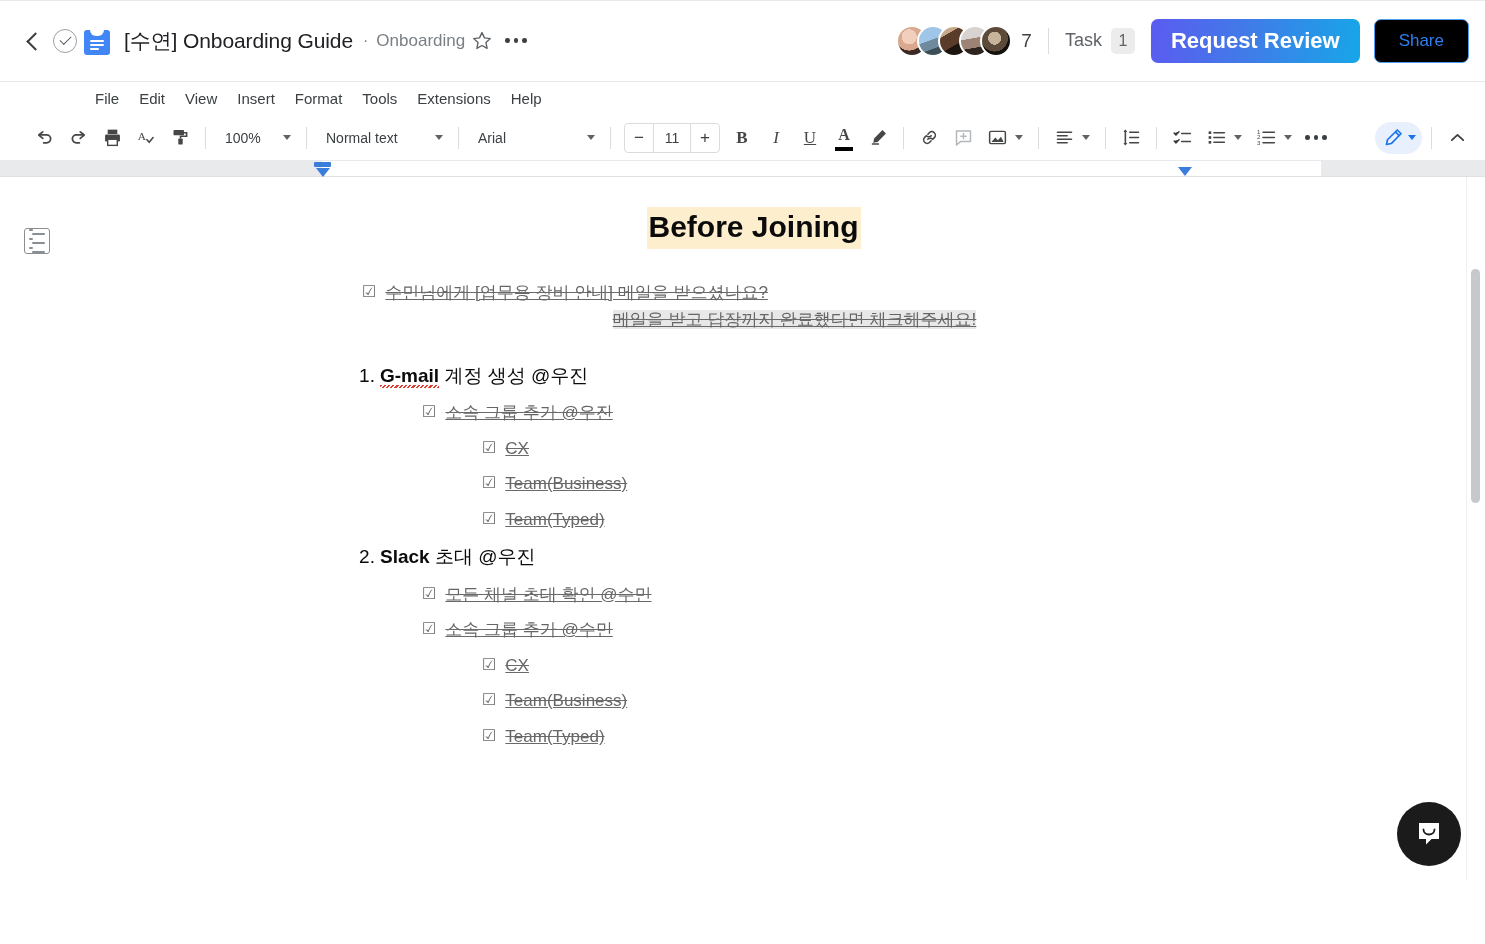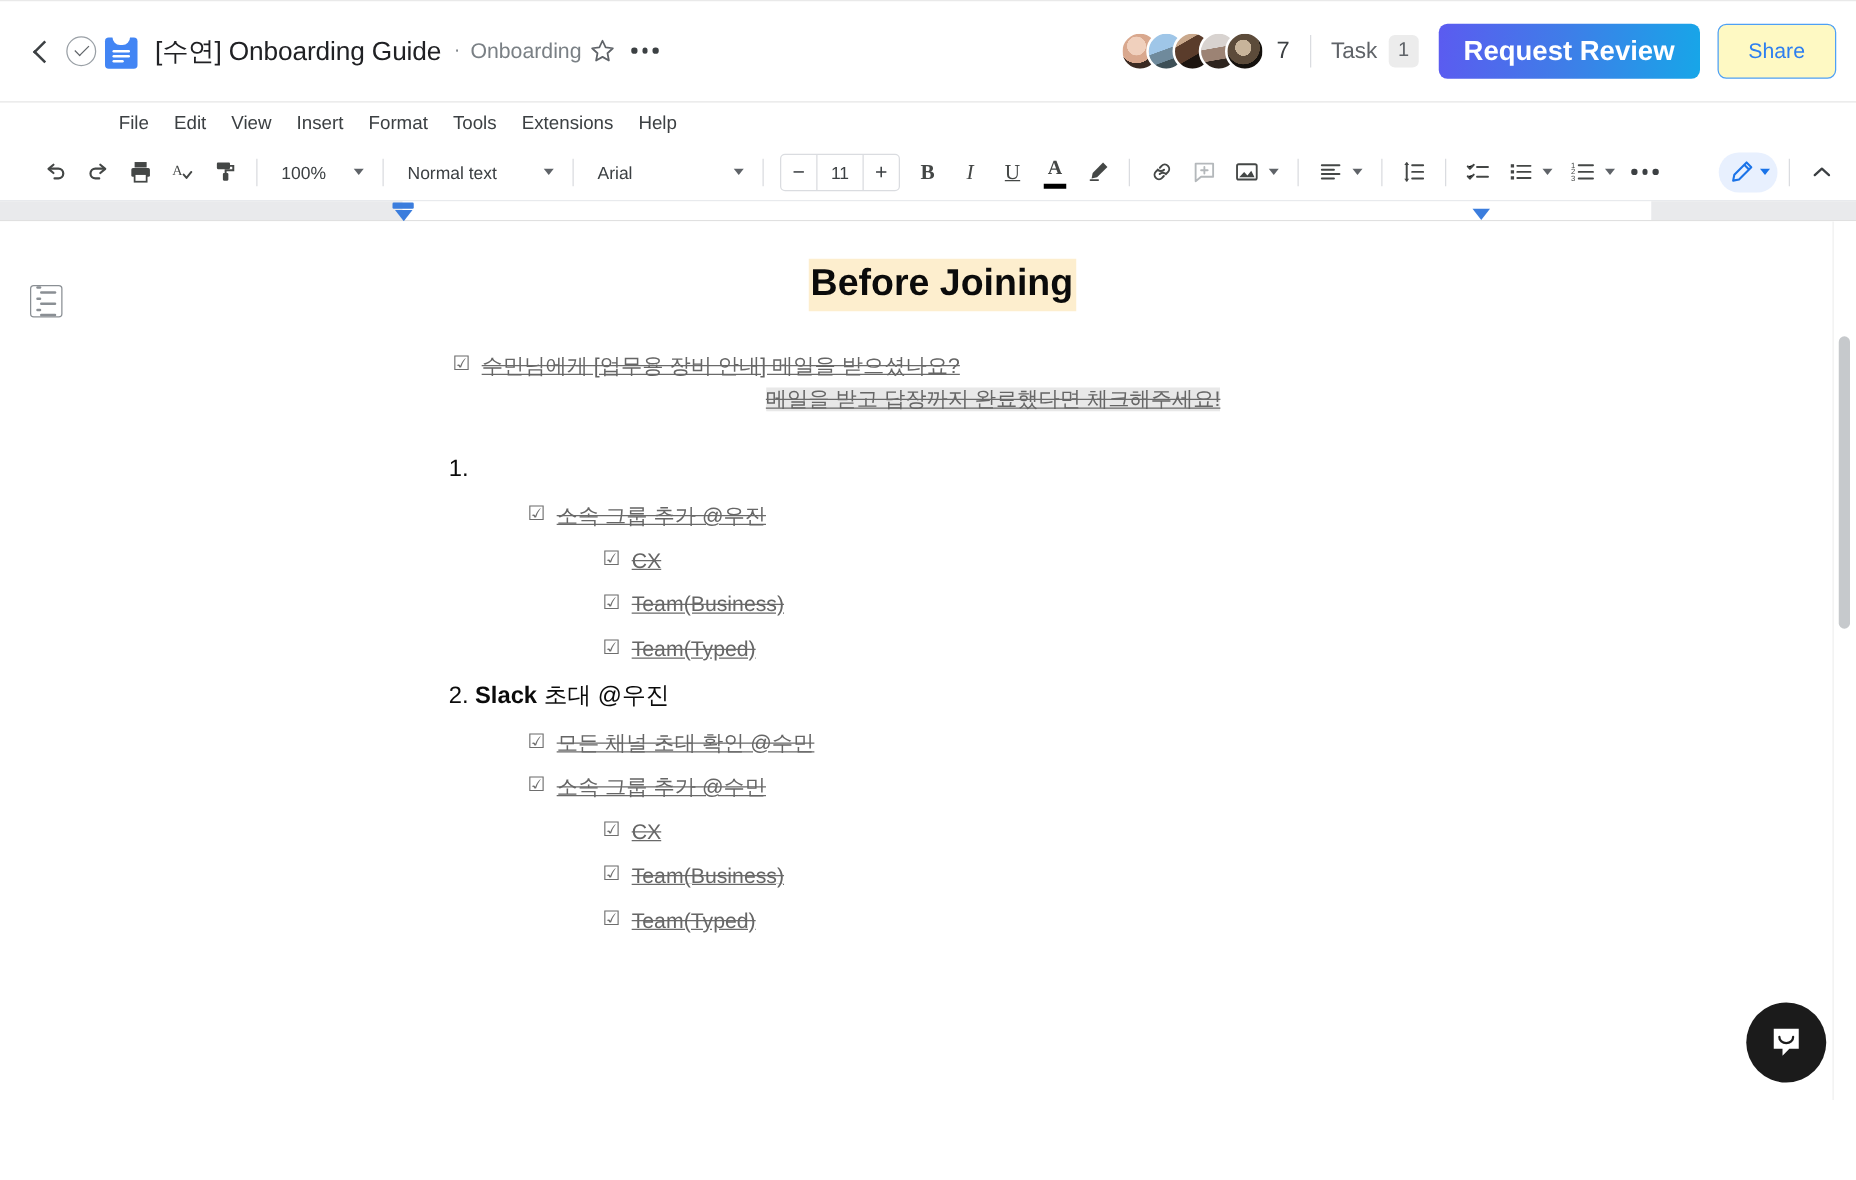--- a/index.html
+++ b/index.html
@@ -83,21 +83,21 @@
   }
 
   .btn-request {
     margin-left:16px; height:44px; padding:0 20px; border:none; border-radius:7px;
     background: linear-gradient(95deg,#5b5bf0 0%, #3f7de8 48%, #17a6e8 100%);
     color:#fff; font-size:22px; font-weight:700; cursor:pointer;
     font-family:"Liberation Sans",sans-serif;
   }
   .btn-share {
     margin-left:14px; height:44px; padding:0 24px; border:1.5px solid #4ea0f5; border-radius:7px;
-    background:#fef9c3; color:#2d7ff0; font-size:17px; cursor:pointer;
+    background:#000000; color:#2d7ff0; font-size:17px; cursor:pointer;
     font-family:"Liberation Sans",sans-serif;
   }
 
   
   .menubar { height:33px; display:flex; align-items:center; padding-left:86px; background:#fff; }
   .menu-item {
     font-size:15px; color:#3c4043; padding:4px 9px; margin-right:2px; border-radius:4px; cursor:pointer;
   }
 
   
@@ -525,20 +525,23 @@
         <span class="done done-gray-bg">메일을 받고 답장까지 완료했다면 체크해주세요!</span>
       </div>
     </div>
 
     
 
     <div style="margin-top:28px;">
 
       <div class="ol-item">
         <span class="ol-num">1.</span>
+        <span class="ol-text">
+          <b class="spell">G-mail</b><span> 계정 생성 @우진</span>
+        </span>
       </div>
 
       <div class="check-row ind2" style="margin-top:9px;">
         <span class="cbox">☑</span>
         <span class="done">소속 그룹 추가 @우진</span>
       </div>
       <div class="check-row ind3" style="margin-top:8px;">
         <span class="cbox">☑</span>
         <span class="done">CX</span>
       </div>

